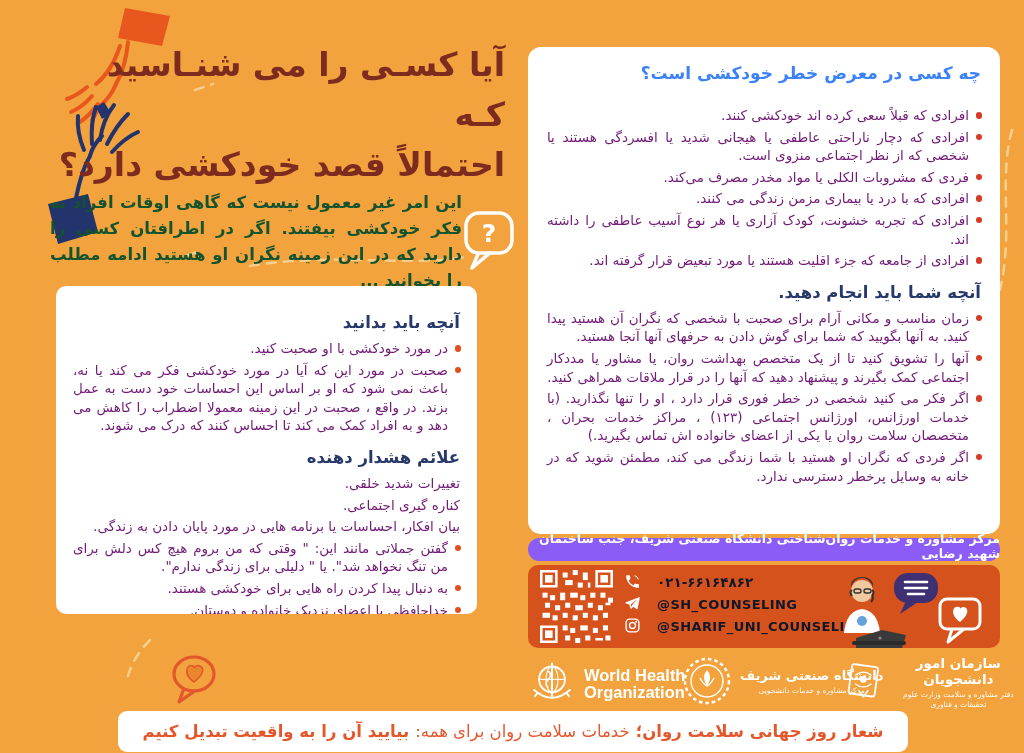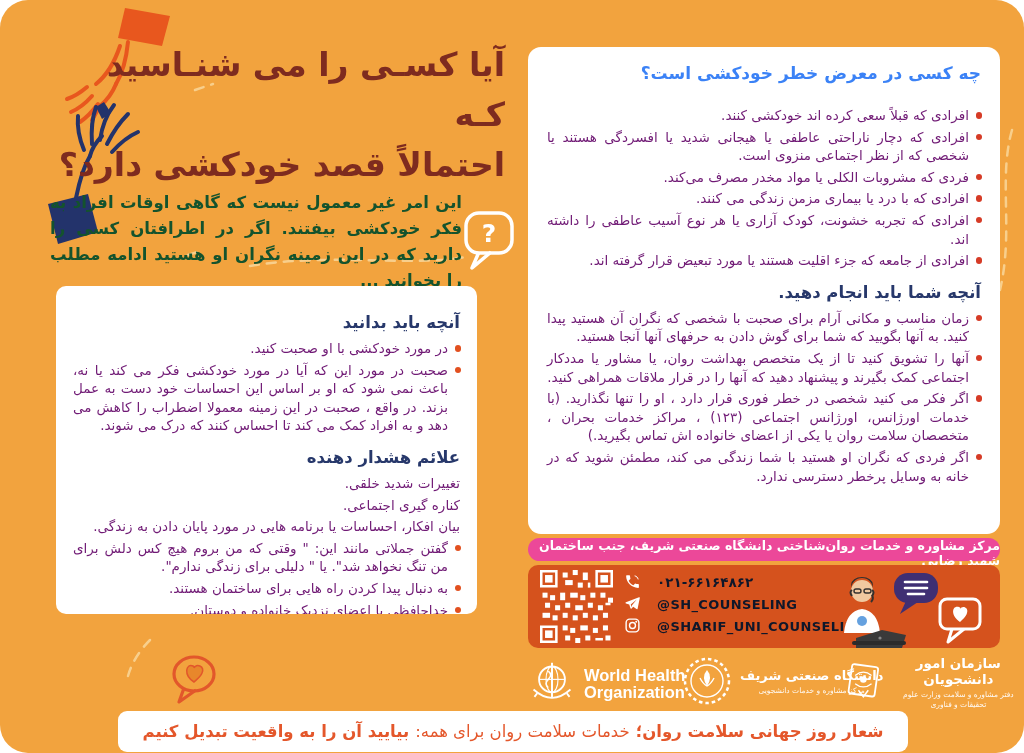--- a/index.html
+++ b/index.html
@@ -1,17 +1,17 @@
 <!DOCTYPE html>
 <html lang="fa"><head>
 <meta charset="utf-8">
 <style>
   html,body{margin:0;padding:0;}
   body{font-family:"DejaVu Sans",sans-serif;}
-  .poster{position:relative;width:1024px;height:753px;background:#F2A33E;overflow:hidden;border-radius:28px;}
+  .poster{position:relative;width:1024px;height:753px;background:#F2A33E;overflow:hidden;}
   .decor{position:absolute;left:0;top:0;width:1024px;height:753px;pointer-events:none;}
 
   
   .title{position:absolute;top:40px;right:519px;width:460px;text-align:right;direction:rtl;
          color:#7E2B1F;font-weight:bold;font-size:33px;line-height:50px;}
   .intro{position:absolute;top:190px;right:562px;width:412px;direction:rtl;text-align:justify;
          color:#14532d;font-weight:bold;font-size:16.5px;line-height:26px;}
   .q-bubble{position:absolute;left:461px;top:208px;}
 
   
@@ -21,22 +21,22 @@
   .h-navy{color:#27386B;font-weight:bold;font-size:16.5px;margin:2px 0 7px;}
   .h-red{color:#3b82f6;font-weight:bold;font-size:17px;margin:2px 0 23px;}
   .box .txt{color:#701a75;font-size:13.5px;line-height:18.6px;text-align:justify;}
   .item{position:relative;padding-right:12px;margin-bottom:3px;}
   .item .dot{position:absolute;right:-1px;top:6px;width:6.5px;height:6.5px;border-radius:50%;background:#D63B26;}
   .know-box .item .dot{background:#E2501F;}
   .plain{margin-bottom:3px;}
   .gap{height:8px;}
 
   
-  .addr-strip{position:absolute;left:528px;top:538px;width:472px;height:23px;background:#ec4899;border-radius:12px;
-              color:#fff;font-weight:bold;font-size:12.5px;display:flex;align-items:flex-start;justify-content:center;direction:rtl;}
+  .addr-strip{position:absolute;left:528px;top:538px;width:472px;height:23px;background:#8b5cf6;border-radius:12px;
+              color:#fff;font-weight:bold;font-size:12.5px;display:flex;align-items:flex-end;justify-content:center;direction:rtl;}
   .contact-bar{position:absolute;left:528px;top:565px;width:472px;height:83px;background:#D5521D;border-radius:10px;}
   .qr{position:absolute;left:12px;top:5px;}
   .c-rows{position:absolute;left:96px;top:8px;display:flex;flex-direction:column;gap:5px;}
   .c-row{display:flex;align-items:flex-end;gap:16px;direction:ltr;color:#0f172a;font-weight:bold;font-size:13px;letter-spacing:.4px;}
   .c-row .num{font-size:13.5px;letter-spacing:1px;}
   .person{position:absolute;left:300px;top:10px;}
   .bubble-purple{position:absolute;left:362px;top:6px;}
   .bubble-heart-w{position:absolute;left:408px;top:30px;}
 
   
@@ -130,21 +130,21 @@
     <div class="txt">
       <div class="plain">تغییرات شدید خلقی.</div>
       <div class="plain">کناره گیری اجتماعی.</div>
       <div class="plain">بیان افکار، احساسات یا برنامه هایی در مورد پایان دادن به زندگی.</div>
       <div class="item">
         <span class="dot"></span>
         <span>گفتن جملاتی مانند این: " وقتی که من بروم هیچ کس دلش برای من تنگ نخواهد شد". یا " دلیلی برای زندگی ندارم".</span>
       </div>
       <div class="item">
         <span class="dot"></span>
-        <span>به دنبال پیدا کردن راه هایی برای ساختمان هستند.</span>
+        <span>به دنبال پیدا کردن راه هایی برای خودکشی هستند.</span>
       </div>
       <div class="item">
         <span class="dot"></span>
         <span>خداحافظی با اعضای نزدیک خانواده و دوستان.</span>
       </div>
     </div>
   </section>
 
   <section class="box risk-box">
     <div class="h-red">چه کسی در معرض خطر خودکشی است؟</div>

